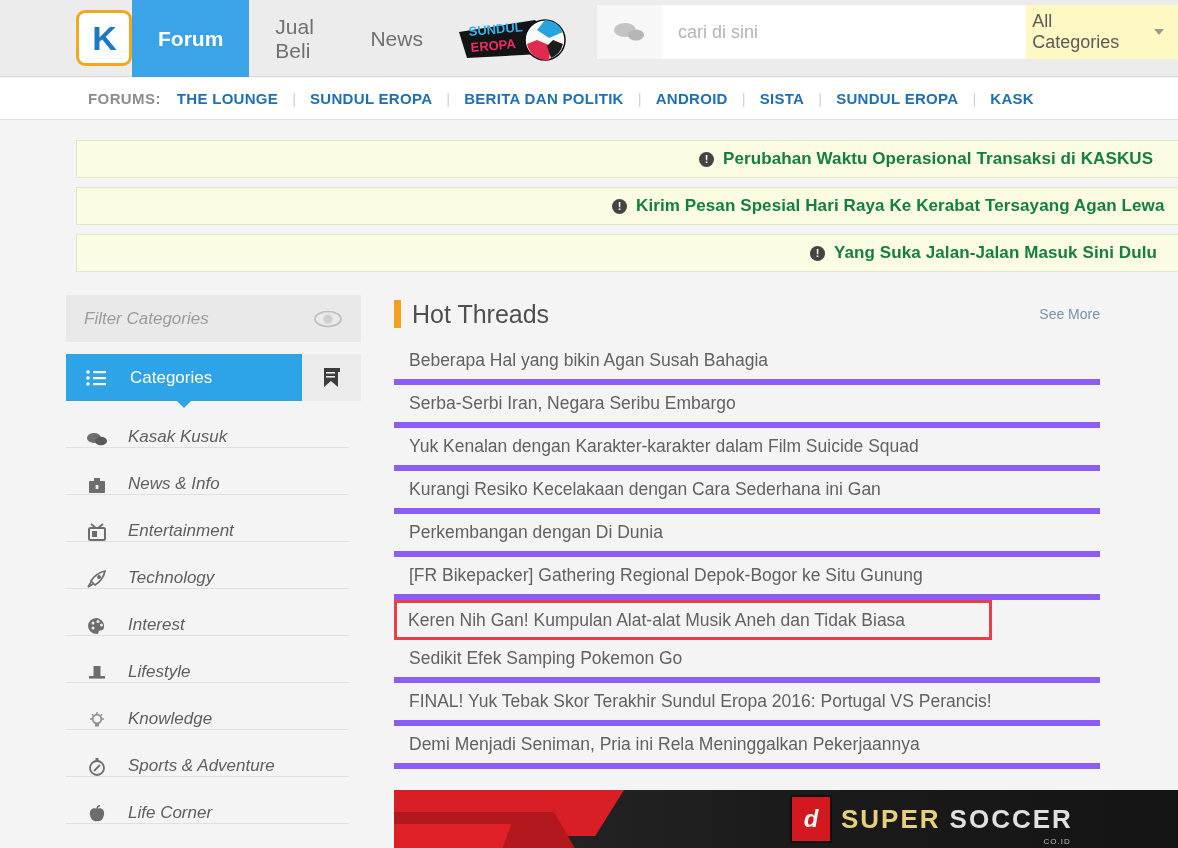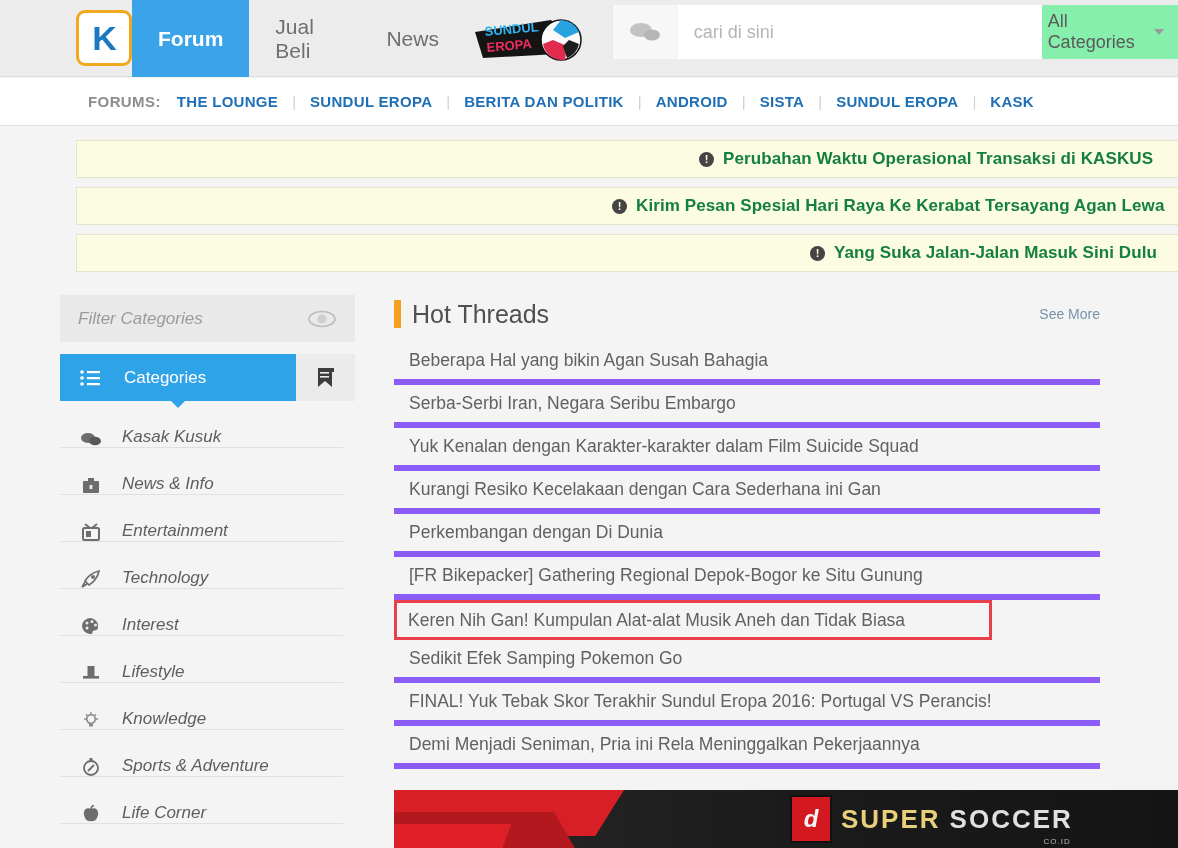--- a/index.html
+++ b/index.html
@@ -45,31 +45,31 @@
   .chat-icon-box {
     width:68px; height:54px; background:#f7f7f7;
     display:flex; align-items:center; justify-content:center;
   }
   .search-field {
     width:380px; height:54px; background:#ffffff;
     display:flex; align-items:center; padding:0 16px;
     font-size:18px; color:#b4b4b4;
   }
   .cat-select {
-    height:54px; background:#86efac; display:flex; align-items:center;
-    padding:0 14px 0 6px; font-size:18px; color:#5a5a5a;
+    height:54px; background:#fef9c3; display:flex; align-items:center;
+    padding:0 14px 0 6px; gap:16px; font-size:18px; color:#5a5a5a;
   }
   .caret-down {
     width:0; height:0; border-left:5px solid transparent; border-right:5px solid transparent;
     border-top:6px solid #9a9a9a;
   }
 
   
   .forums-strip {
-    position:absolute; left:0; top:78px; width:1178px; height:48px;
+    position:absolute; left:0; top:78px; width:1178px; height:42px;
     background:#ffffff; border-bottom:1px solid #e2e2e2;
     display:flex; align-items:center; padding-left:88px;
     white-space:nowrap; overflow:hidden;
   }
   .forums-label { font-size:15px; font-weight:bold; color:#8d8d8d; letter-spacing:.4px; margin-right:16px; }
   .forum-link { font-size:15px; font-weight:bold; color:#1e6fb5; letter-spacing:.3px; cursor:pointer; }
   .forum-sep { color:#d0d0d0; margin:0 14px; font-size:15px; }
 
   
   .banners { position:absolute; left:76px; top:140px; width:1110px; }
@@ -84,21 +84,21 @@
   .b3 .banner-inner { left:733px; }
   .excl-icon {
     width:15px; height:15px; border-radius:50%; background:#444;
     color:#fcfce2; font-size:11px; font-weight:bold;
     display:flex; align-items:center; justify-content:center; line-height:1;
     flex:none;
   }
   .banner-text { font-size:17px; font-weight:bold; color:#15803d; letter-spacing:.1px; }
 
   
-  .sidebar { position:absolute; left:60px; top:295px; width:295px; }
+  .sidebar { position:absolute; left:66px; top:295px; width:295px; }
   .filter-box {
     height:47px; background:#e9e9e9; display:flex; align-items:center;
     padding:0 18px; justify-content:space-between;
   }
   .filter-text { font-size:17px; font-style:italic; color:#9b9b9b; }
 
   .cat-head { display:flex; margin-top:12px; }
   .cat-head-main {
     flex:1; height:47px; background:#2fa3e8; display:flex; align-items:center;
     padding-left:20px; gap:24px; position:relative; cursor:pointer;

